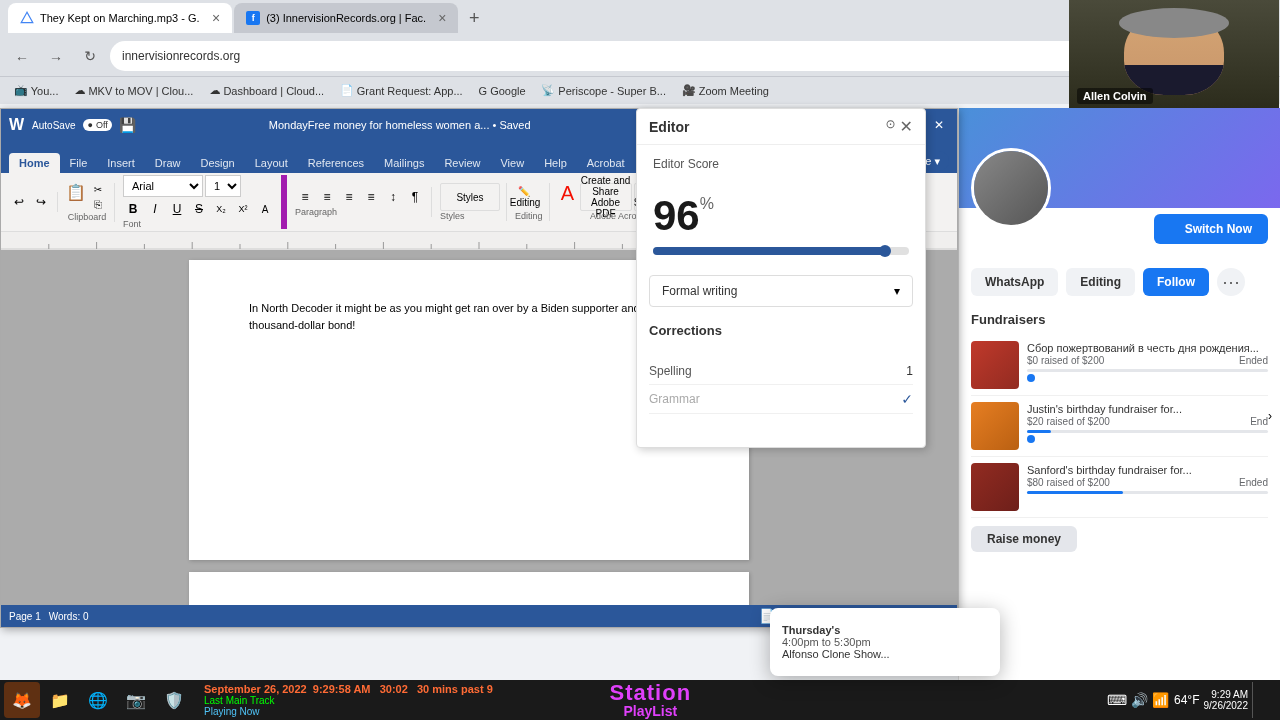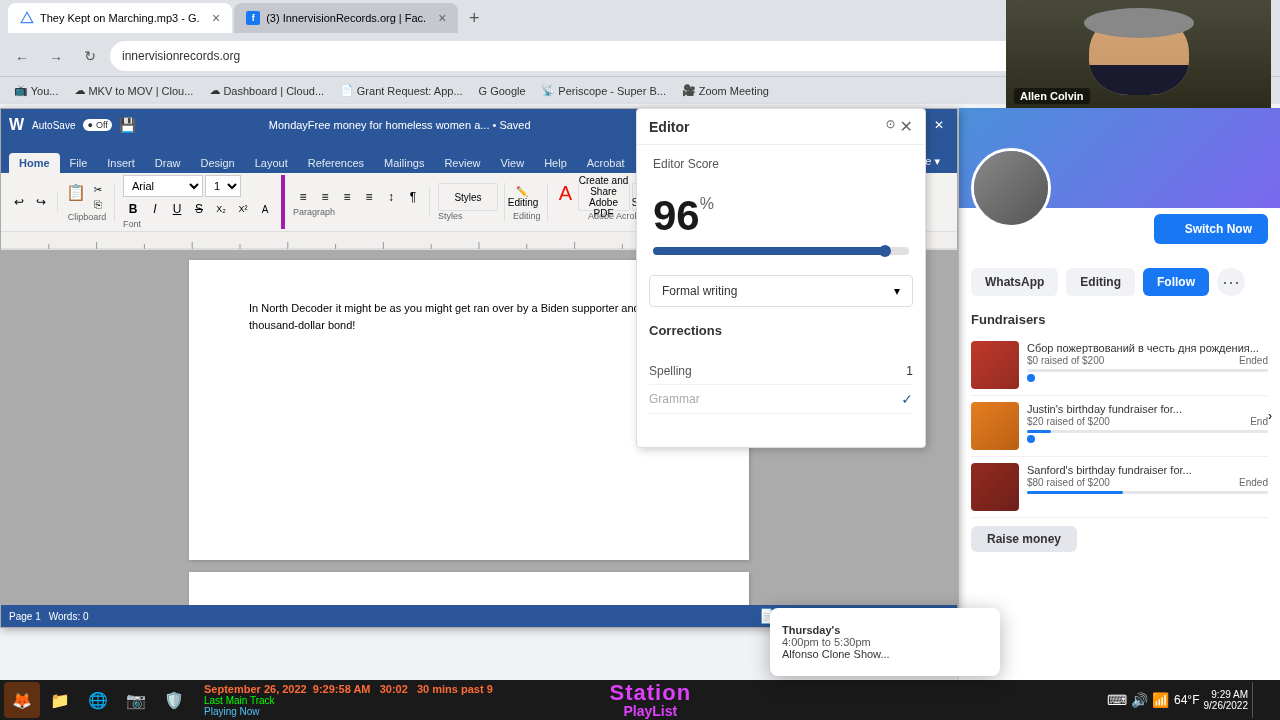--- a/index.html
+++ b/index.html
@@ -86,21 +86,21 @@
     .fb-fundraiser-content { flex: 1; }
     .fb-fundraiser-title { font-size: 11px; color: #333; font-weight: 500; line-height: 1.3; }
     .fb-fundraiser-amount { font-size: 10px; color: #65676b; }
     .fb-fundraiser-status { font-size: 10px; color: #65676b; }
     .fb-fundraiser-bar { height: 3px; background: #e4e6ea; border-radius: 2px; margin-top: 3px; }
     .fb-fundraiser-bar-fill { height: 100%; background: #1877f2; border-radius: 2px; }
     .fb-switch-btn { background: #1877f2; color: white; padding: 8px 16px; border-radius: 6px; font-size: 12px; font-weight: 600; cursor: pointer; border: none; margin: 8px 12px; width: calc(100% - 24px); }
     .fb-more-btn { width: 28px; height: 28px; border-radius: 50%; background: #f0f2f5; display: flex; align-items: center; justify-content: center; cursor: pointer; font-size: 18px; color: #555; }
 
     
-    .webcam { position: absolute; top: 0; right: 9px; width: 265px; height: 108px; background: #4d7c0f; z-index: 30; overflow: hidden; }
+    .webcam { position: absolute; top: 0; right: 1px; width: 210px; height: 108px; background: #4d7c0f; z-index: 30; overflow: hidden; }
     .webcam-face { width: 100%; height: 100%; background: linear-gradient(180deg, #4a4a3a 0%, #2c2c1c 100%); position: relative; }
     .webcam-label { position: absolute; bottom: 4px; left: 8px; color: white; font-size: 11px; font-weight: 600; background: rgba(0,0,0,0.5); padding: 2px 6px; border-radius: 3px; }
 
     
     .taskbar { position: absolute; bottom: 0; left: 0; width: 1280px; height: 40px; background: #1a1a1a; z-index: 100; display: flex; align-items: center; }
     .taskbar-left { display: flex; align-items: center; gap: 2px; padding: 0 4px; }
     .taskbar-btn { width: 36px; height: 36px; display: flex; align-items: center; justify-content: center; cursor: pointer; border-radius: 4px; }
     .taskbar-center { flex: 1; display: flex; align-items: center; justify-content: center; gap: 8px; }
     .station-logo { display: flex; align-items: center; gap: 2px; }
     .station-text { font-size: 22px; font-weight: 800; font-family: Impact, Arial; color: #e040fb; letter-spacing: 1px; }
@@ -332,21 +332,21 @@
       <div style="display:flex; gap:2px;">
         <button class="format-btn" style="font-size:16px;">📋</button>
         <div style="display:flex; flex-direction:column; gap:1px;">
           <button class="format-btn" style="font-size:10px; height:14px;">✂</button>
           <button class="format-btn" style="font-size:10px; height:14px;">⎘</button>
         </div>
       </div>
       <span style="font-size:9px; color:#666;">Clipboard</span>
     </div>
 
-    <div style="display:flex; flex-direction:column; padding: 0 6px; border-right:4px solid #a21caf;">
+    <div style="display:flex; flex-direction:column; padding: 0 6px; border-right:6px solid #a21caf;">
       <div style="display:flex; align-items:center; gap:2px; margin-bottom:2px;">
         <select class="format-select" style="width:80px;">
           <option>Arial</option>
         </select>
         <select class="format-select" style="width:36px;">
           <option>10.5</option>
         </select>
       </div>
       <div style="display:flex; align-items:center; gap:2px;">
         <button class="format-btn" style="font-weight:bold;">B</button>

